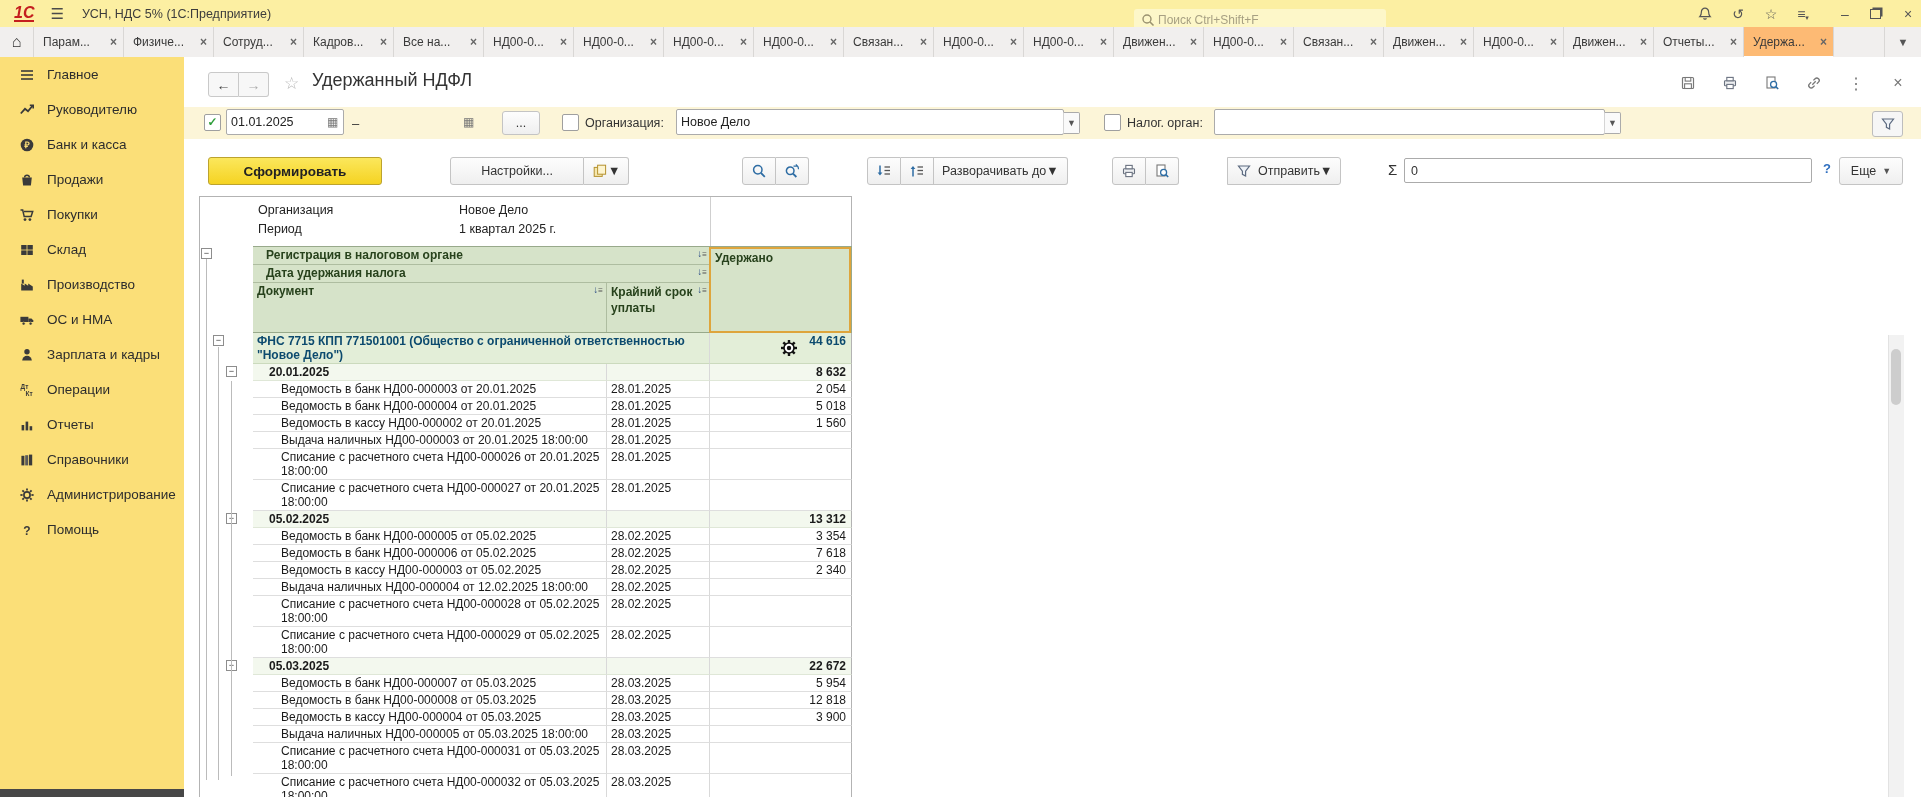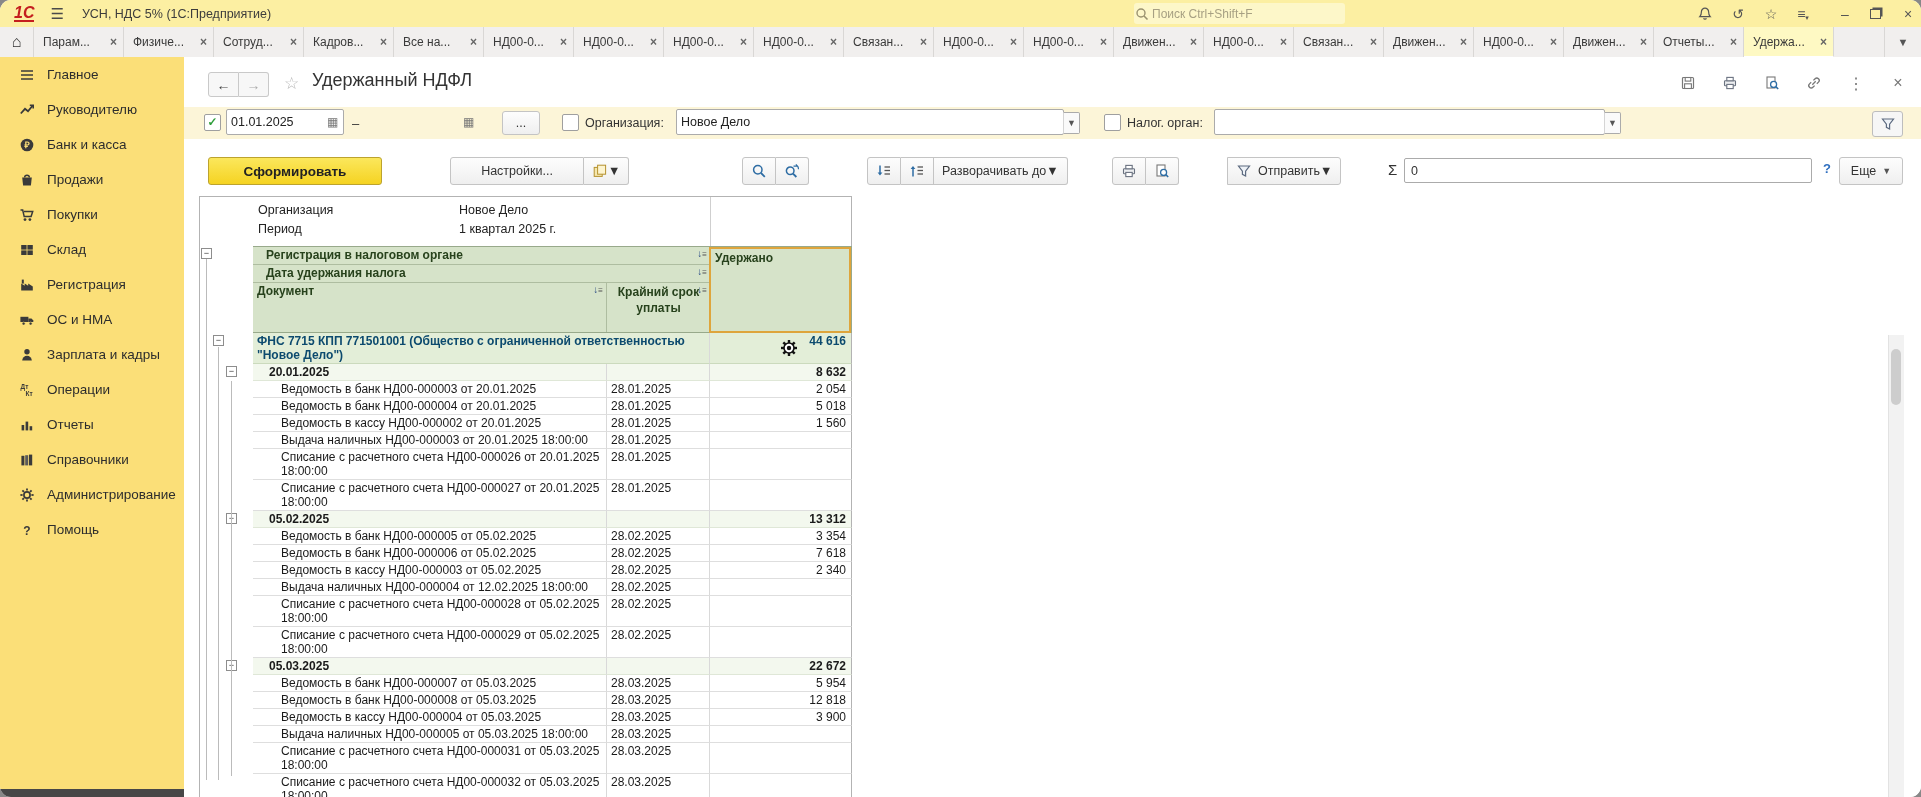--- a/index.html
+++ b/index.html
@@ -1,34 +1,34 @@
 <!DOCTYPE html>
 <html><head>
 <meta charset="utf-8">
 <style>
   html,body{margin:0;padding:0;background:#888;}
   .app{position:relative;width:1921px;height:797px;background:#fff;overflow:hidden;
-       font-family:"Liberation Sans", sans-serif;cursor:default;color:#222;border-radius:11px;}
+       font-family:"Liberation Sans", sans-serif;cursor:default;color:#222;}
   
   .titlebar{position:absolute;left:0;top:0;width:100%;height:27px;background:#fcefa2;display:flex;align-items:center;}
   .logo{color:#c41f1f;font-weight:bold;font-style:italic;font-size:16px;margin-left:14px;border-bottom:2px solid #c41f1f;line-height:15px;}
   .tb-burger{font-size:15px;color:#4a4a4a;margin-left:16px;}
   .tb-title{font-size:12.5px;color:#3c3c3c;margin-left:18px;}
-  .searchbox{position:absolute;left:1134px;top:3px;width:211px;height:21px;background:#fdf7c9;border-radius:3px;display:flex;align-items:center;box-sizing:border-box;}
+  .searchbox{position:absolute;left:1134px;top:9px;width:252px;height:21px;background:#fdf7c9;border-radius:3px;display:flex;align-items:center;padding-left:6px;box-sizing:border-box;}
   .searchbox input{border:none;background:transparent;outline:none;font-size:12px;color:#6d6a55;width:200px;font-family:"Liberation Sans",sans-serif;}
   .searchbox input::placeholder{color:#a7a083;}
   .tb-ico{position:absolute;top:4px;width:22px;height:19px;display:flex;align-items:center;justify-content:center;color:#555;font-size:14px;}
   .restore-glyph{width:9px;height:8px;border:1.5px solid #555;background:transparent;box-shadow:2px -2px 0 -0.5px #555;}
   
   .tabbar{position:absolute;left:0;top:27px;width:100%;height:30px;background:#f1efee;border-bottom:1px solid #cfcdcb;display:flex;}
   .home-tab{width:33px;height:100%;display:flex;align-items:center;justify-content:center;border-right:1px solid #d9d7d5;font-size:16px;color:#333;}
   .tab{flex:0 0 90px;box-sizing:border-box;height:100%;border-right:1px solid #d9d7d5;display:flex;align-items:center;padding:0 6px 0 9px;font-size:12px;color:#3a3a3a;background:#f1efee;}
   .tab .tlabel{flex:1;white-space:nowrap;overflow:hidden;}
   .tab .tclose{color:#666;font-size:12px;font-weight:bold;margin-left:3px;}
-  .tab.active{background:#fef9c3;border-bottom:1px solid #fff;}
+  .tab.active{background:#fdba74;border-bottom:1px solid #fff;}
   .tabs-more{position:absolute;right:0;top:27px;width:36px;height:30px;border-left:1px solid #d9d7d5;display:flex;align-items:center;justify-content:center;color:#555;font-size:11px;background:#f1efee;}
   
   .sidebar{position:absolute;left:0;top:57px;width:184px;height:732px;background:#fbdf78;}
   .sb-item{display:flex;align-items:center;height:35px;padding-left:17px;font-size:13.5px;color:#2d2d2d;}
   .sb-ico{width:20px;height:17px;margin-right:10px;display:flex;align-items:center;justify-content:center;flex:0 0 20px;}
   .bottom-dark{position:absolute;left:0;top:789px;width:184px;height:8px;background:#474747;}
   
   .main{position:absolute;left:184px;top:57px;width:1737px;height:740px;background:#fff;}
   
   .nav-group{position:absolute;left:24px;top:15px;display:flex;}
@@ -69,21 +69,21 @@
   .info-content{flex:1;position:relative;border-right:1px solid #b3b3b3;padding-top:4px;font-size:12.5px;color:#222;}
   .info-row{height:19px;line-height:19px;}
   .info-row .ilabel{display:inline-block;width:206px;padding-left:5px;box-sizing:border-box;}
   .bc-line{position:absolute;top:0;bottom:0;left:457px;width:1px;background:#cfcfcf;}
   .hdr{display:flex;height:87px;}
   .hdr-content{flex:1;position:relative;background:#d6e3c9;border-top:1px solid #98a98b;border-right:1px solid #98a98b;box-sizing:border-box;font-size:12px;font-weight:bold;color:#27421c;}
   .hrow{width:457px;box-sizing:border-box;border-bottom:1px solid #aebda0;position:relative;padding:1px 13px;}
   .h1,.h2{height:18px;line-height:15px;}
   .h3{height:50px;display:flex;padding:0;border-bottom:1px solid #98a98b;}
   .h3 .ha{width:354px;box-sizing:border-box;border-right:1px solid #aebda0;padding:1px 4px;position:relative;}
-  .h3 .hb{width:103px;box-sizing:border-box;padding:1px 4px;line-height:16px;position:relative;text-align:center;}
+  .h3 .hb{width:103px;box-sizing:border-box;padding:1px 4px;line-height:16px;position:relative;}
   .hc{position:absolute;top:0;right:0;width:142px;height:86px;box-sizing:border-box;background:#d6e3c9;border:2px solid #dea53c;padding:1px 4px;line-height:16px;}
   .sort{position:absolute;right:3px;top:2px;font-weight:normal;color:#333;font-size:10px;line-height:10px;}
   .sort .sarr{color:#2a4a85;}
   .sort .sbars{font-size:8px;color:#555;}
   
   .trow{display:flex;font-size:12px;line-height:14px;color:#1a1a1a;}
   .tcell{box-sizing:border-box;border-bottom:1px solid #dedede;padding:1px 4px;min-height:15px;}
   .ca{flex:0 0 354px;border-right:1px solid #d9d9d9;}
   .cab{flex:0 0 457px;border-right:1px solid #d9d9d9;}
   .cb{flex:0 0 103px;border-right:1px solid #d9d9d9;}
@@ -286,21 +286,21 @@
         </span>
         <span>Склад</span>
       </div>
       <div class="sb-item">
         <span class="sb-ico">
           <svg width="16" height="16" viewBox="0 0 16 16">
             <path d="M2.2 13.5V6.4l3.5 2.4V6.4l3.5 2.4V6.4l4.6 3v4.1z" fill="#3a3a3a"></path>
             <rect x="2.8" y="2.6" width="2" height="4" fill="#3a3a3a"></rect>
           </svg>
         </span>
-        <span>Регистрация</span>
+        <span>Производство</span>
       </div>
       <div class="sb-item">
         <span class="sb-ico">
           <svg width="16" height="16" viewBox="0 0 16 16">
             <rect x="1.4" y="4.8" width="8" height="5.2" fill="#3a3a3a"></rect>
             <path d="M9.4 6.4h3.1l1.8 2.2V10H9.4z" fill="#3a3a3a"></path>
             <circle cx="4.6" cy="11.6" r="1.5" fill="#3a3a3a" stroke="#fbdf78" stroke-width="0.6"></circle>
             <circle cx="11.6" cy="11.6" r="1.5" fill="#3a3a3a" stroke="#fbdf78" stroke-width="0.6"></circle>
           </svg>
         </span>

